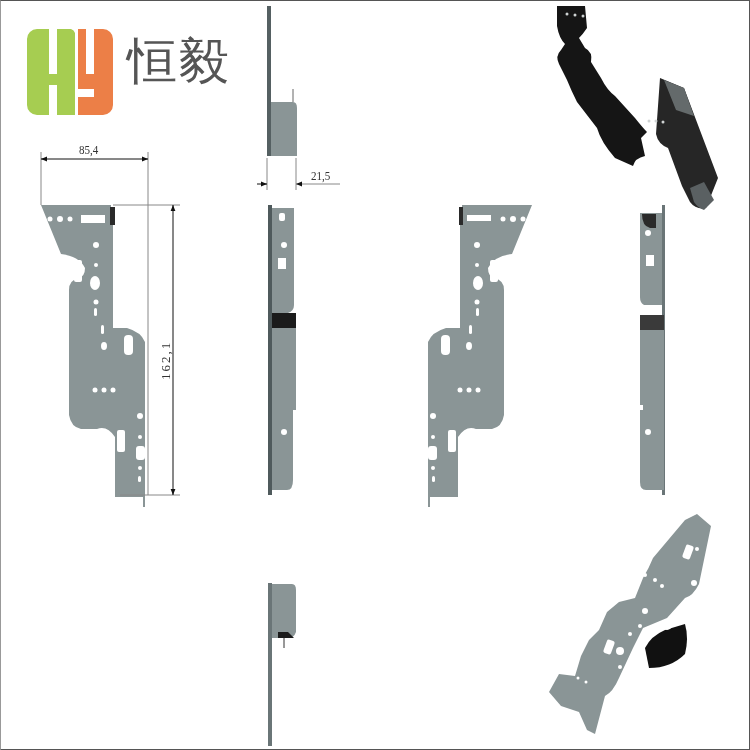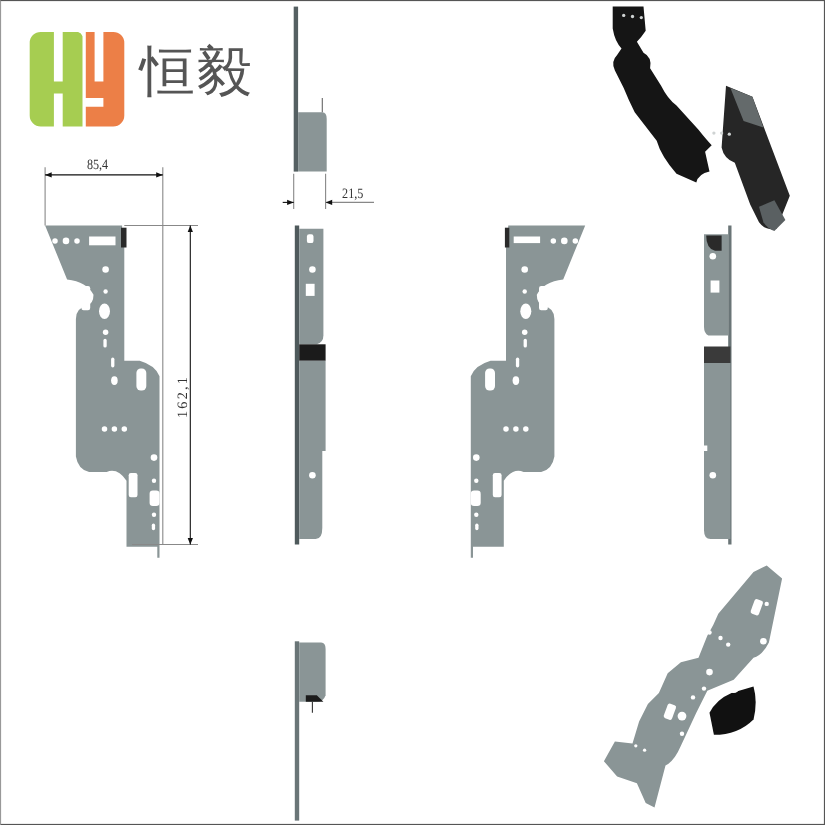--- a/index.html
+++ b/index.html
@@ -1,19 +1,19 @@
 <!DOCTYPE html>
 <html><head>
 <meta charset="utf-8">
 <style>
   html, body { margin:0; padding:0; background:#ffffff; }
   body { width:750px; height:750px; position:relative; overflow:hidden; font-family:"DejaVu Serif", serif; }
   .frame { position:absolute; left:0; top:0; width:748px; height:748px; border-top:1px solid #555; border-right:2px solid #555; border-bottom:2px solid #555; border-left:1px solid #999; box-sizing:content-box; }
   .layer { position:absolute; left:0; top:0; width:750px; height:750px; }
-  .brand-text { position:absolute; left:127px; top:40px; font-family:Liberation Sans, sans-serif; font-size:50px; color:#555555; letter-spacing:2px; line-height:1;text-align:center; }
+  .brand-text { position:absolute; left:127px; top:40px; font-family:Liberation Mono, monospace; font-size:50px; color:#555555; letter-spacing:2px; line-height:1;text-align:center; }
   .dim-label { position:absolute; font-family:"Liberation Serif", serif; font-size:13px; color:#333; transform:scaleX(0.85); transform-origin:left top; }
   .dim-vertical { position:absolute; font-family:"Liberation Serif", serif; font-size:13px; color:#333; transform:rotate(-90deg); transform-origin:left top; letter-spacing:2px; }
 </style>
 </head>
 <body>
 
 <div class="frame"></div>
 
 <svg class="layer" viewBox="0 0 750 750" width="750" height="750">
   <g>

